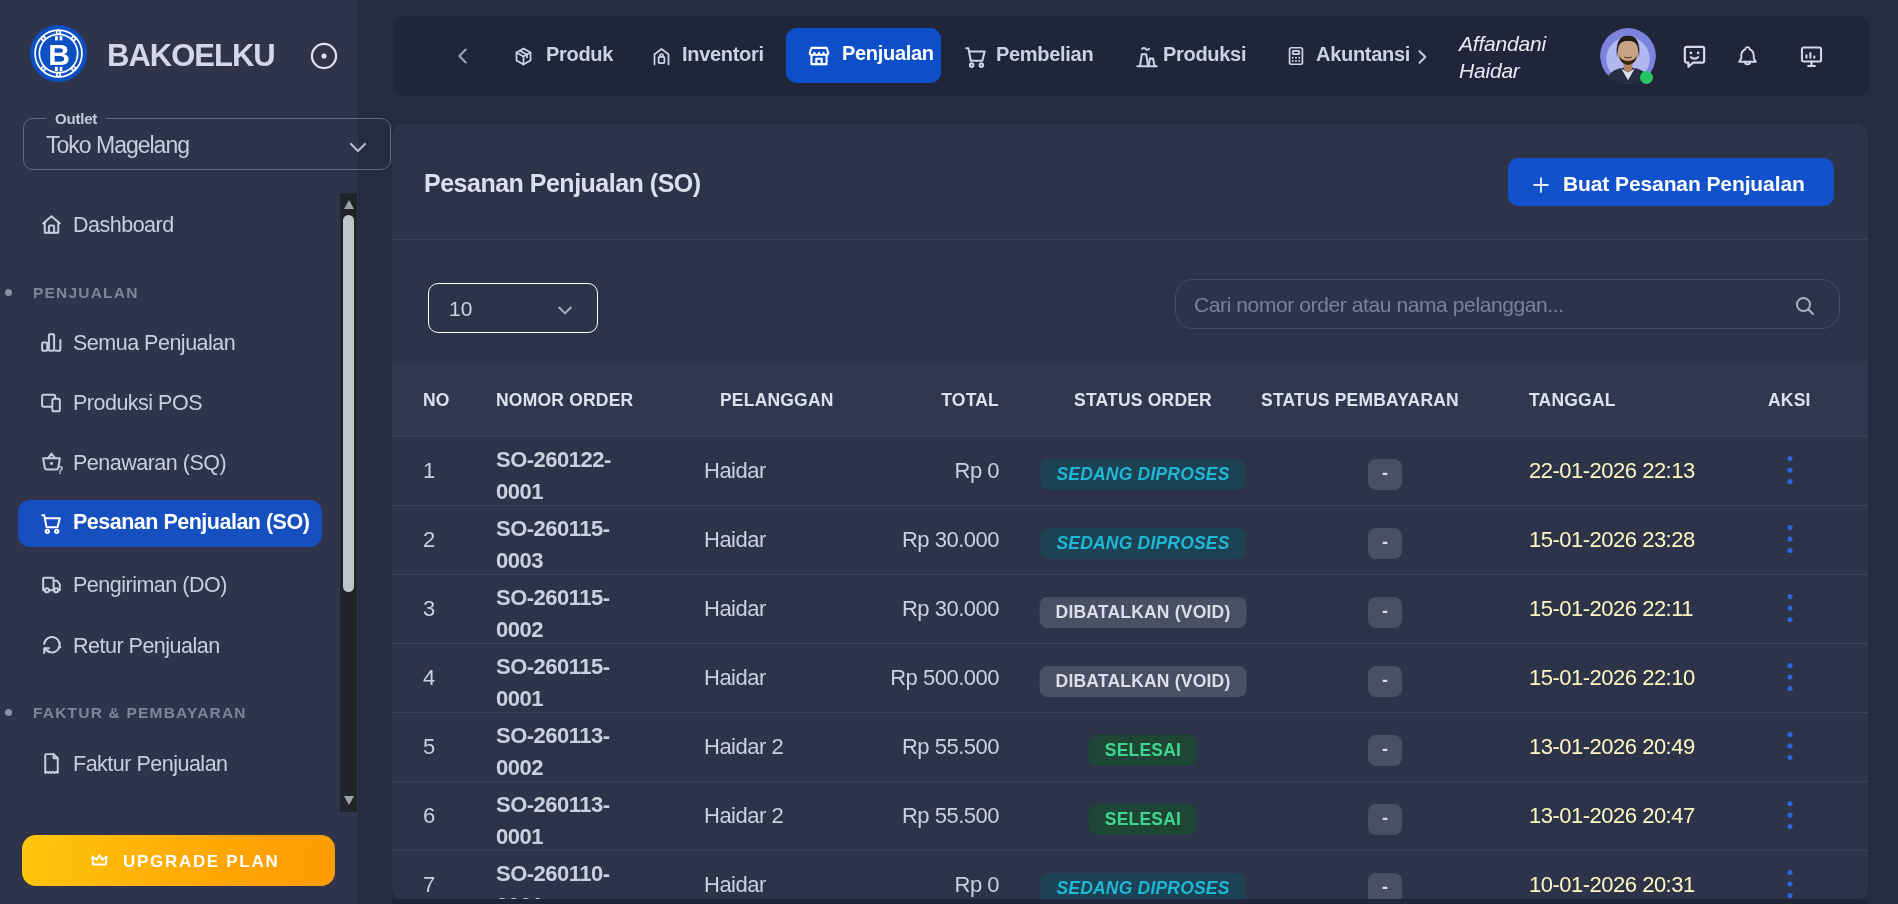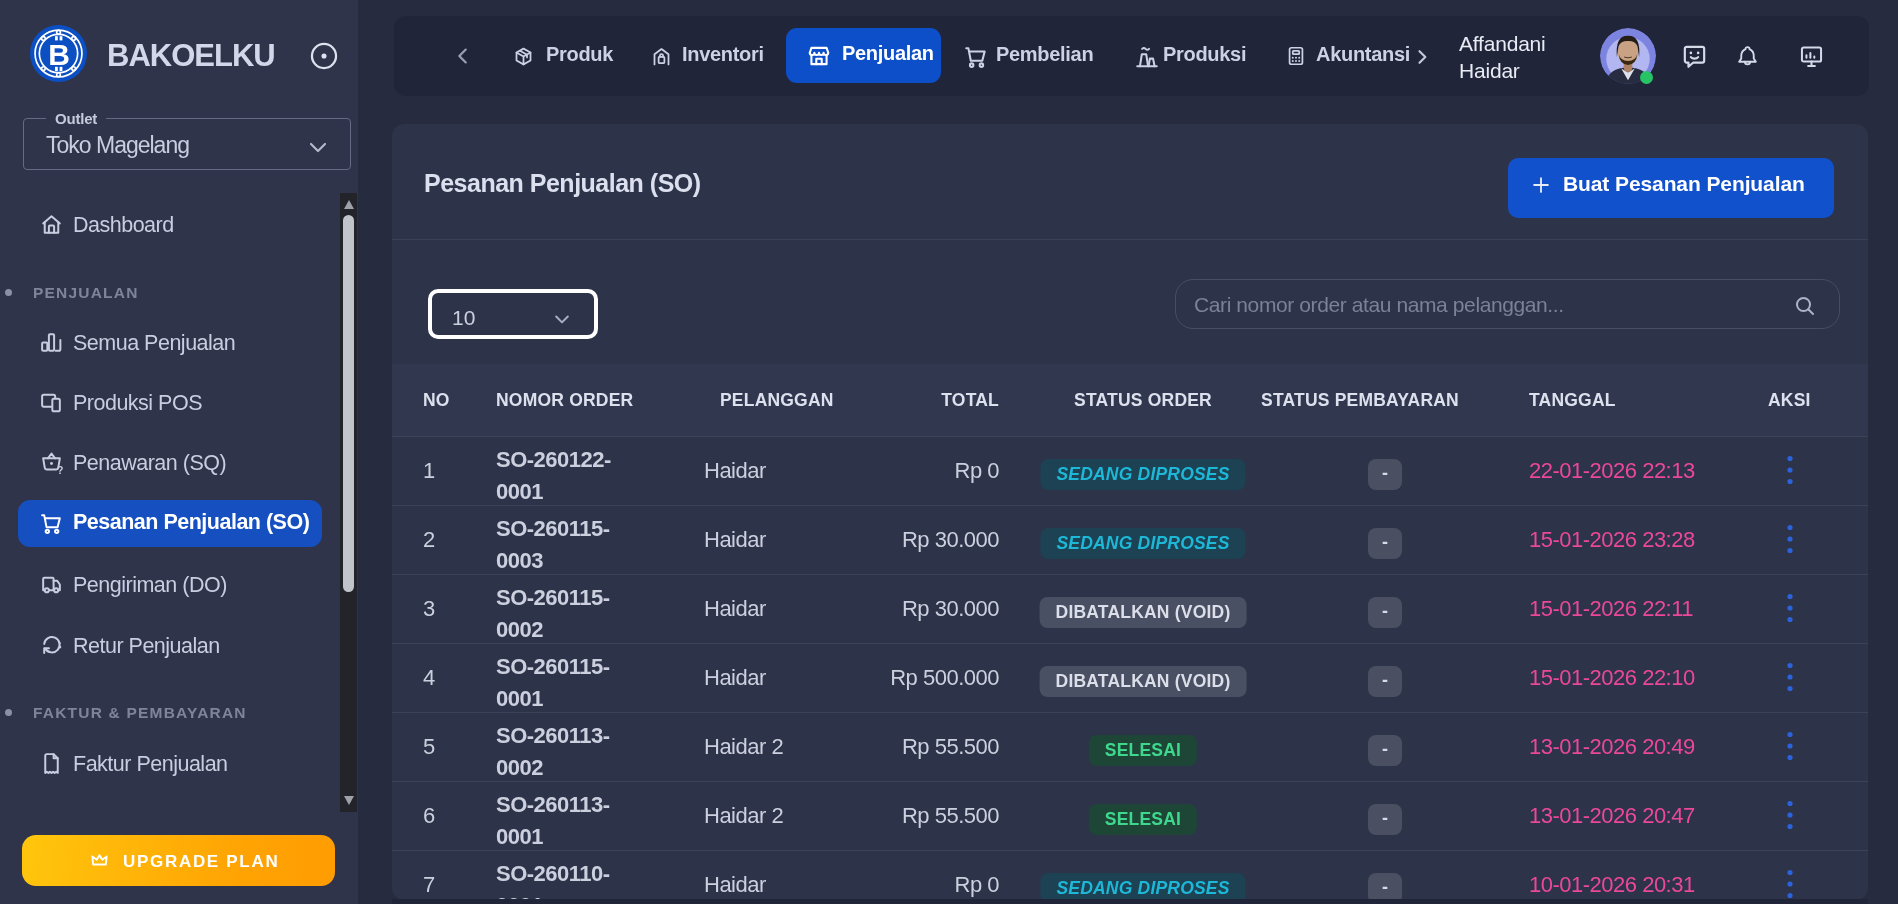--- a/index.html
+++ b/index.html
@@ -6,22 +6,22 @@
   html,body { width:1898px; height:904px; overflow:hidden; background:#262b40;
     font-family:"Liberation Sans", sans-serif; }
   svg { display:block; }
 
   
   #sidebar { position:absolute; left:0; top:0; width:358px; height:904px; background:#2f344b; }
   #logo-coin { position:absolute; left:30px; top:25px; }
   #logo-text { position:absolute; left:107px; top:38px; font-size:31px; font-weight:bold;
     letter-spacing:-1px; color:#d3d7e9; }
   #logo-target { position:absolute; left:307px; top:39px; color:#dfe2ee; }
-  #outlet { position:absolute; left:23px; top:118px; width:328px; height:52px;
-    border:1px solid #646a83; border-radius:4px; }
+  #outlet { position:absolute; left:23px; top:118px; width:368px; height:52px;
+    border:1px solid #646a83; border-radius:10px; }
   #outlet-label { position:absolute; left:22px; top:-9px; background:#2f344b; padding:0 9px;
     font-size:15px; font-weight:bold; color:#c6cadd; letter-spacing:-0.2px; }
   #outlet-value { position:absolute; left:22px; top:13px; font-size:23px; color:#c9cde0; letter-spacing:-1px; }
   #outlet-chev { position:absolute; right:20px; top:16px; color:#b4b8ca; }
 
   .navitem { position:absolute; left:0; width:320px; height:48px; color:#c9cde0; }
   .navitem .nicon { position:absolute; left:39px; top:12px; }
   .navitem .nlabel { position:absolute; left:73px; top:13px; font-size:21.5px; letter-spacing:-0.5px; }
   .navsec { position:absolute; left:33px; font-size:15.5px; font-weight:bold; letter-spacing:1.2px;
     color:#7f8599; }
@@ -51,38 +51,38 @@
   
   #topbar { position:absolute; left:394px; top:16px; width:1475px; height:80px;
     background:#20253a; border-radius:12px; color:#ccd1e4; }
   .tb-label { position:absolute; top:27px; font-size:20px; font-weight:bold; letter-spacing:-0.3px; }
   .tb-icon { position:absolute; top:28px; }
   #tb-pill { position:absolute; left:392px; top:12px; width:155px; height:55px;
     background:#0d4fc8; border-radius:11px; color:#fff; }
   #tb-pill .tb-icon { top:15px; left:20px; }
   #tb-pill .tb-label { top:14px; left:56px; }
   #tb-name { position:absolute; left:1065px; top:14px; font-size:21px; color:#e9ebf4;
-    letter-spacing:-0.2px; line-height:27px; }
+    letter-spacing:-0.2px; line-height:27px;font-style:italic; }
   #tb-avatar { position:absolute; left:1206px; top:12px; width:56px; height:56px; }
   #tb-avatar .dot { position:absolute; right:3px; bottom:0px; width:13px; height:13px;
     border-radius:50%; background:#26c465; }
 
   
   #card { position:absolute; left:392px; top:124px; width:1476px; height:776px;
     background:#2d3349; border-radius:12px; }
   #card-title { position:absolute; left:32px; top:45px; font-size:25px; font-weight:bold;
     color:#dce0ee; letter-spacing:-0.5px; }
-  #btn-new { position:absolute; left:1116px; top:34px; width:326px; height:60px;
+  #btn-new { position:absolute; left:1116px; top:34px; width:326px; height:48px;
     background:#1251cc; border-radius:10px; color:#fff; }
   #btn-new span { position:absolute; left:55px; top:14px; font-size:21px; font-weight:bold;
     letter-spacing:-0.1px; }
   #btn-new svg { position:absolute; left:22px; top:16px; }
   #card-div { position:absolute; left:0; top:115px; width:1476px; height:1px; background:#3a4056; }
-  #sel-10 { position:absolute; left:36px; top:165px; width:170px; height:50px;
-    border:4px solid #ffffff; border-radius:10px; }
+  #sel-10 { position:absolute; left:36px; top:159px; width:170px; height:50px;
+    border:1px solid #ffffff; border-radius:10px; }
   #sel-10 span { position:absolute; left:20px; top:13px; font-size:21px; color:#ccd0de; }
   #sel-10 svg { position:absolute; right:22px; top:16px; color:#a9aec2; }
   #search { position:absolute; left:783px; top:155px; width:665px; height:50px;
     border:1px solid #474d64; border-radius:18px; }
   #search span { position:absolute; left:18px; top:13px; font-size:21px; color:#7b8197;
     letter-spacing:-0.4px; }
   #search svg { position:absolute; right:22px; top:14px; color:#aeb3c6; }
 
   
   #thead { position:absolute; left:0; top:240px; width:1476px; height:72px; background:#31374f; }
@@ -97,21 +97,21 @@
     text-align:right; letter-spacing:-0.5px; }
   .c-st { position:absolute; left:751px; top:22px; transform:translateX(-50%); height:31px;
     border-radius:8px; font-size:17.5px; font-weight:bold; line-height:31px; padding:0 16px;
     letter-spacing:0.2px; }
   .st-proc { background:#1c4253; color:#1db8d8;font-style:italic; }
   .st-void { background:#4a5063; color:#dcdfe9; }
   .st-done { background:#1d4636; color:#3fd68d; }
   .c-pay { position:absolute; left:993px; top:22px; transform:translateX(-50%); width:34px; height:31px;
     background:#4a5062; border-radius:8px; color:#d8dbe6; font-size:18px; font-weight:bold;
     text-align:center; line-height:29px; }
-  .c-tgl { position:absolute; left:1137px; top:21px; font-size:22px; color:#ec4899; letter-spacing:-0.5px; }
+  .c-tgl { position:absolute; left:1137px; top:21px; font-size:22px; color:#fef9c3; letter-spacing:-0.5px; }
   .c-aksi { position:absolute; left:1395px; top:13px; color:#2b63dd; }
   #tbl-bottom { position:absolute; left:0; top:775px; width:1476px; height:6px; background:#20253a; }
 </style>
 </head>
 <body>
 
 <div id="sidebar">
   <svg id="logo-coin" width="57" height="57" viewBox="0 0 57 57">
     <circle cx="28.5" cy="28.5" r="28.5" fill="#0c4fc2"></circle>
     <circle cx="28.5" cy="28.5" r="21.3" fill="none" stroke="#ffffff" stroke-width="6"></circle>

